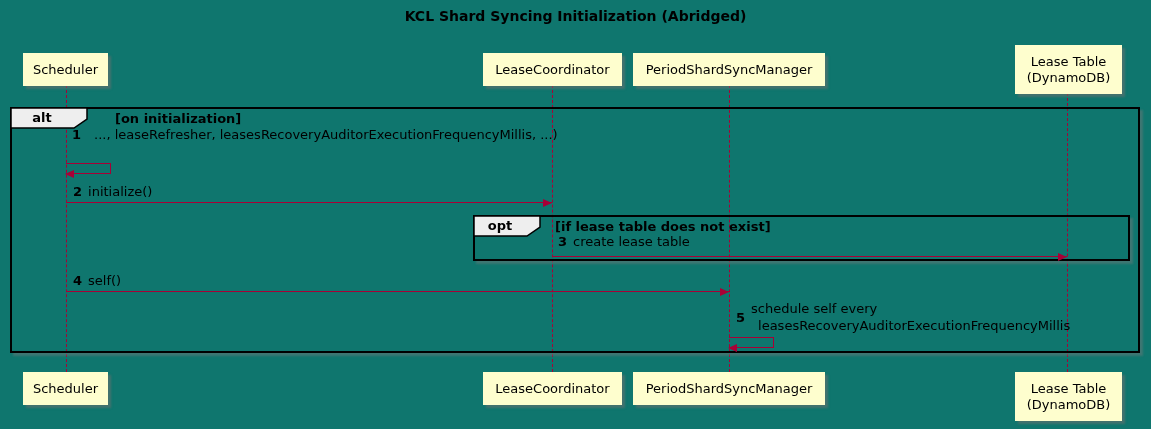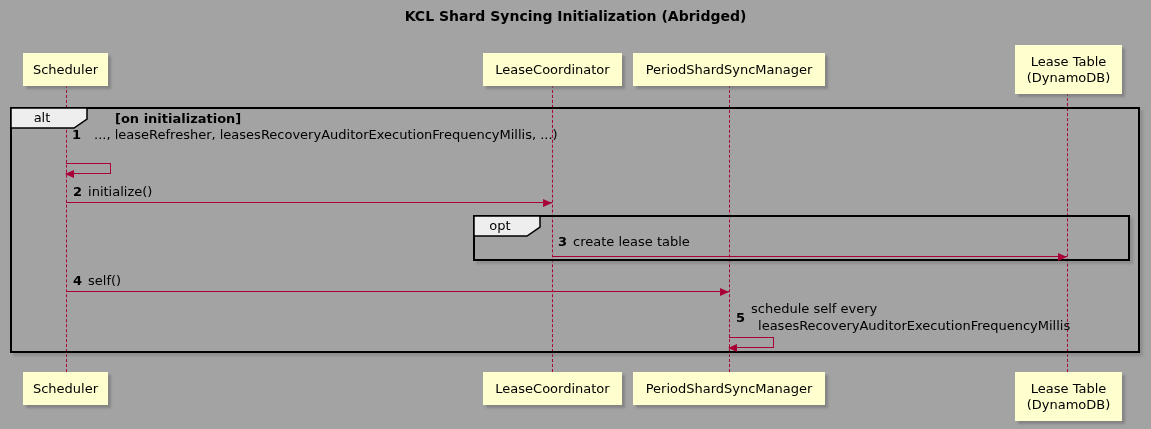--- a/index.html
+++ b/index.html
@@ -1,32 +1,32 @@
 <!DOCTYPE html>
 <html><head>
 <meta charset="utf-8">
 <style>
   html,body{margin:0;padding:0;background:#ffffff;}
-  .stage{position:relative;width:1151px;height:429px;background:#a3a3a3;
+  .stage{position:relative;width:1151px;height:429px;background:#0f766e;
          font-family:"DejaVu Sans","Liberation Sans",sans-serif;color:#000;overflow:hidden;}
 
   .title{position:absolute;top:8px;left:0;width:100%;text-align:center;
          font-size:14px;font-weight:bold;}
 
   .lifeline{position:absolute;width:0;border-left:1px dashed #A80036;}
 
   .participant{position:absolute;box-sizing:border-box;background:#FEFECE;
 etc               border:2px solid #A80036;box-shadow:3px 3px 2px rgba(110,110,110,.55);
                display:flex;flex-direction:column;align-items:center;justify-content:center;
                font-size:13px;line-height:16px;text-align:center;}
 
   .frame{position:absolute;box-sizing:border-box;border:2px solid #000;
          box-shadow:3px 3px 2px rgba(120,120,120,.45);background:transparent;}
   .pentagon{position:absolute;}
-  .frame-keyword{position:absolute;font-size:13px;font-weight:normal;text-align:center;}
+  .frame-keyword{position:absolute;font-size:13px;font-weight:bold;text-align:center;}
   .frame-condition{position:absolute;font-size:13px;font-weight:bold;white-space:nowrap;}
 
   .msg{position:absolute;display:flex;align-items:center;gap:6px;font-size:13px;white-space:nowrap;}
   .msg .num{font-weight:bold;}
   .msg .lines{display:flex;flex-direction:column;line-height:17px;}
   .msg .lines .l2{padding-left:7px;}
 
   .arrow{position:absolute;height:0;border-top:1px solid #A80036;}
   .arrow::after{content:"";position:absolute;right:0;top:-4px;width:0;height:0;
                 border-left:9px solid #A80036;border-top:4px solid transparent;
@@ -54,20 +54,21 @@
     <path d="M0,0 H76 V11 L63,20 H0 Z" fill="#EEEEEE" stroke="#000000" stroke-width="1.5"></path>
   </svg>
   <div class="frame-keyword" style="left:11px;top:110px;width:62px">alt</div>
   <div class="frame-condition" style="left:115px;top:111px">[on initialization]</div>
 
   <div class="frame" style="left:473px;top:215px;width:657px;height:46px"></div>
   <svg class="pentagon" style="left:474px;top:216px" width="72" height="22">
     <path d="M0,0 H66 V11 L53,20 H0 Z" fill="#EEEEEE" stroke="#000000" stroke-width="1.5"></path>
   </svg>
   <div class="frame-keyword" style="left:474px;top:218px;width:52px">opt</div>
+  <div class="frame-condition" style="left:555px;top:219px">[if lease table does not exist]</div>
 
   <div class="msg" style="left:72px;top:126px">
     <span class="num">1</span>
     <span class="lines">
       <span class="l2">..., leaseRefresher, leasesRecoveryAuditorExecutionFrequencyMillis, ...)</span>
     </span>
   </div>
   <div class="self-loop" style="left:66px;top:163px;width:44px;height:9px"></div>
 
   <div class="msg" style="left:73px;top:184px">

